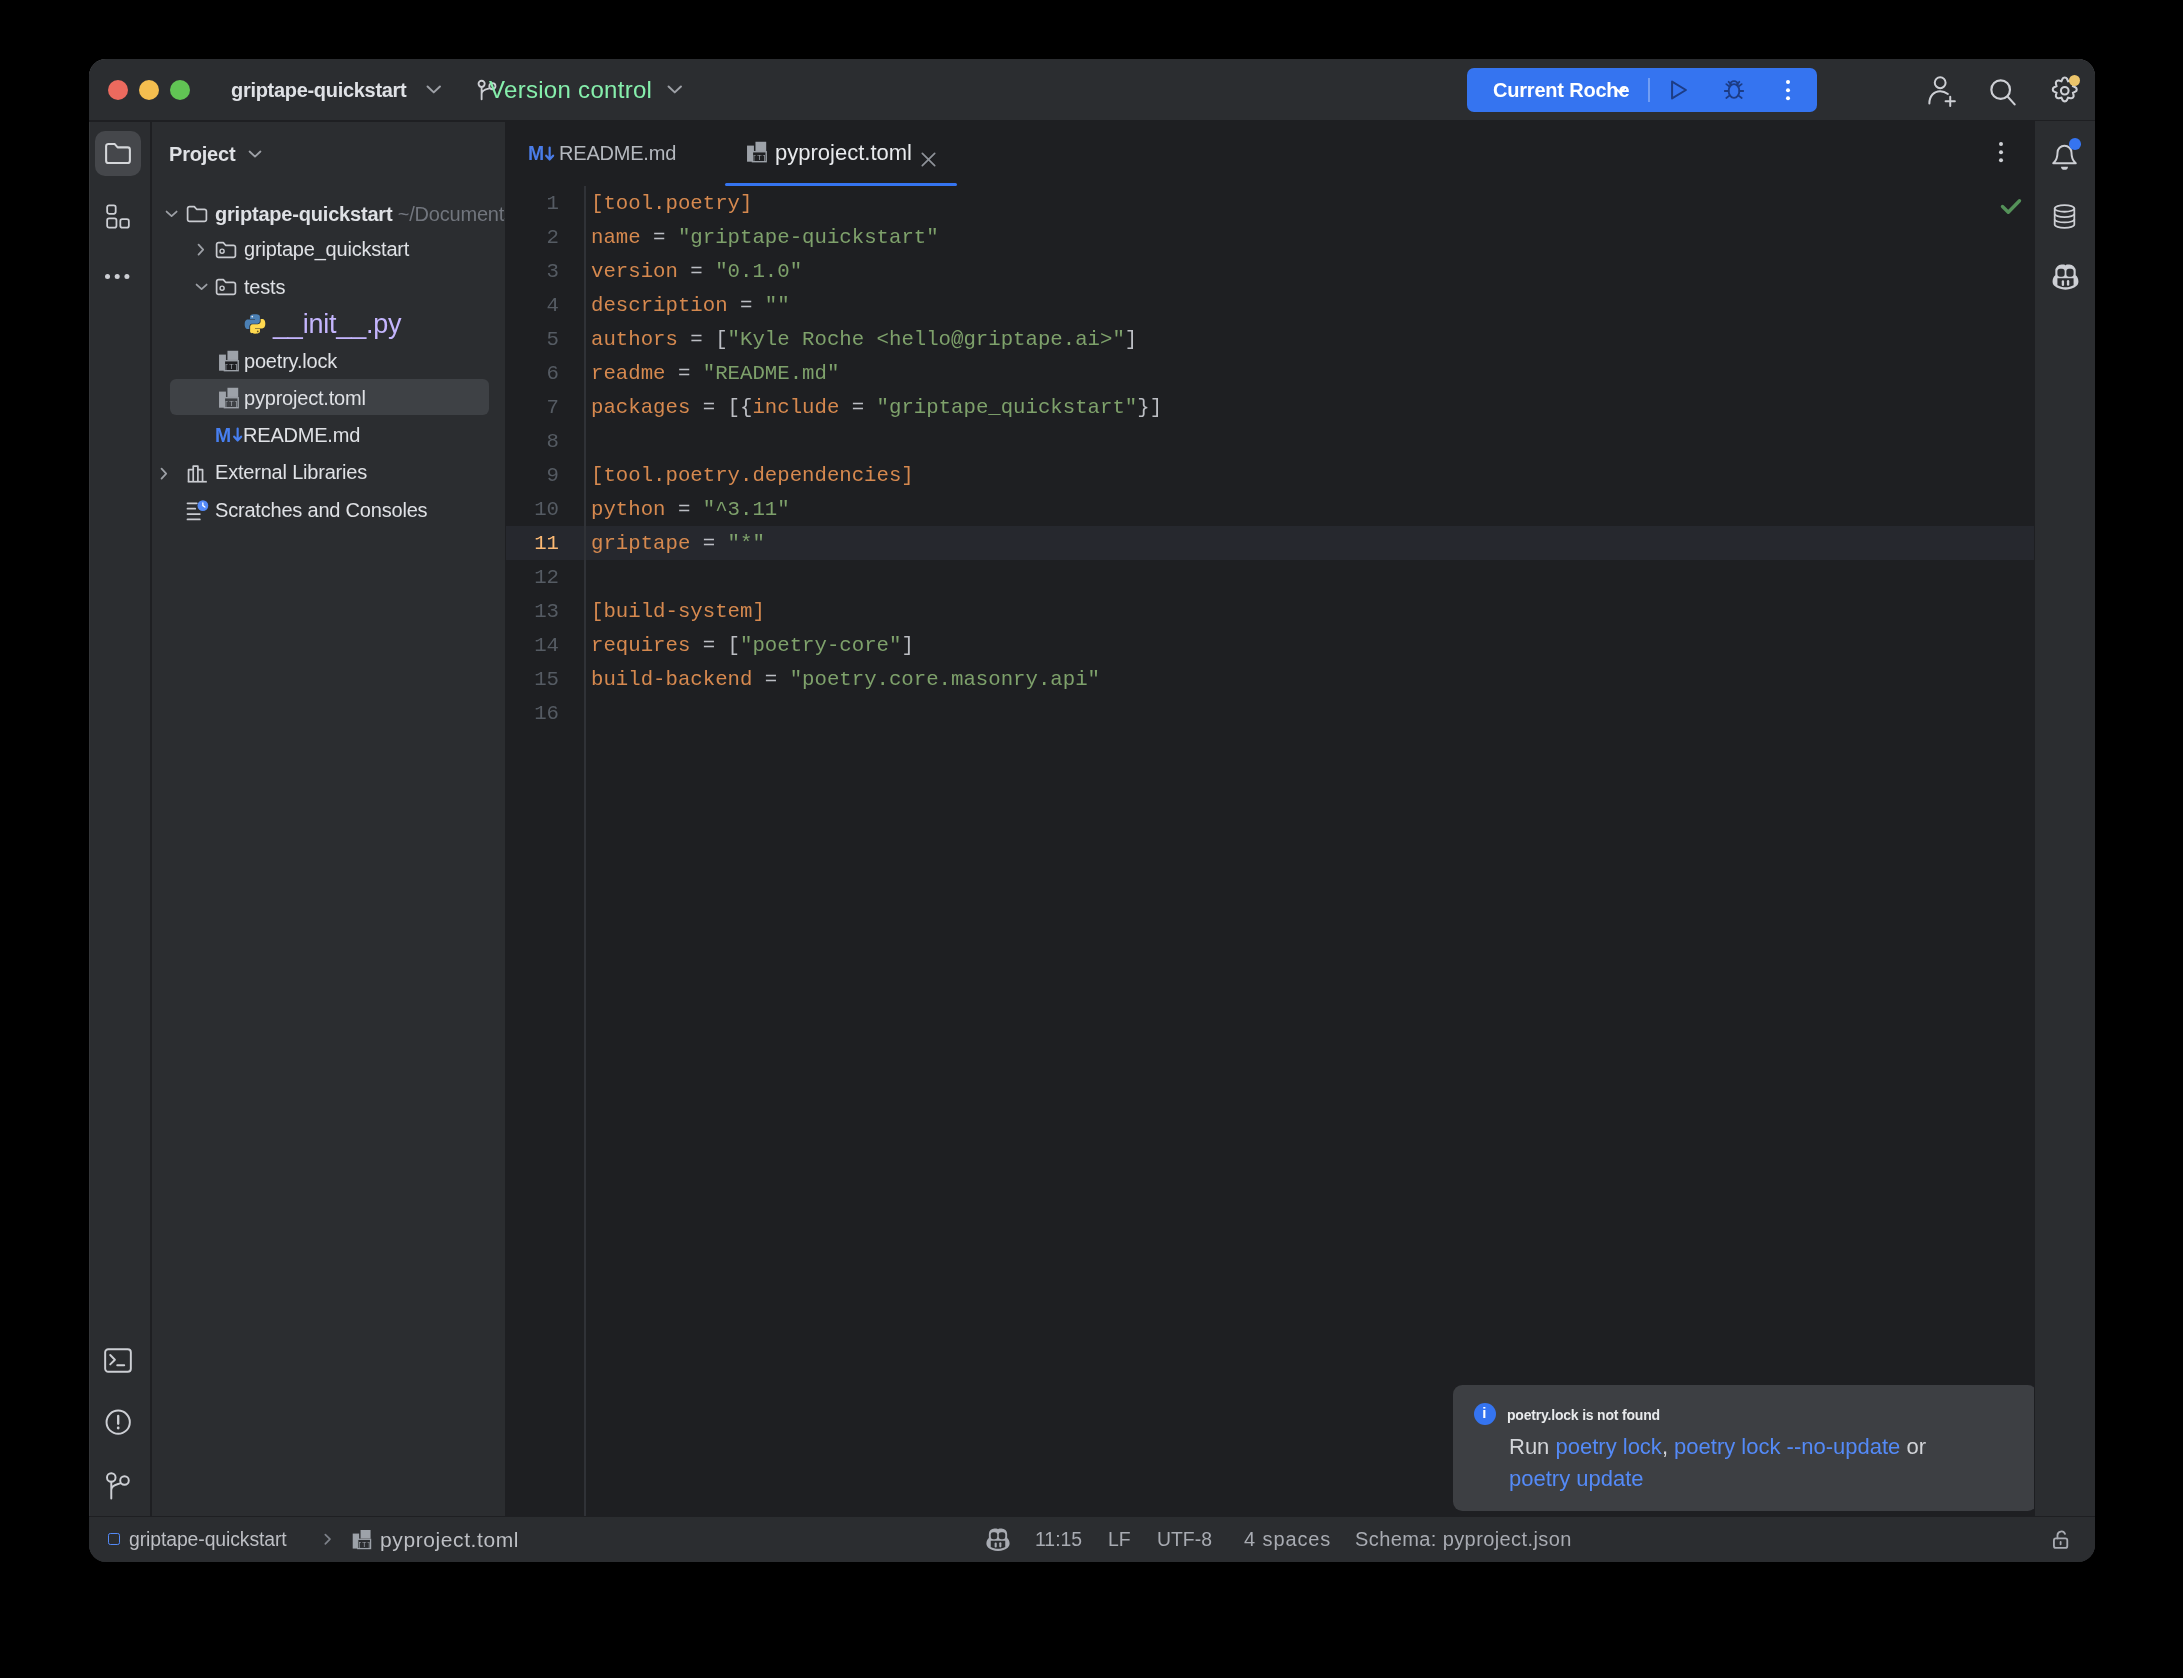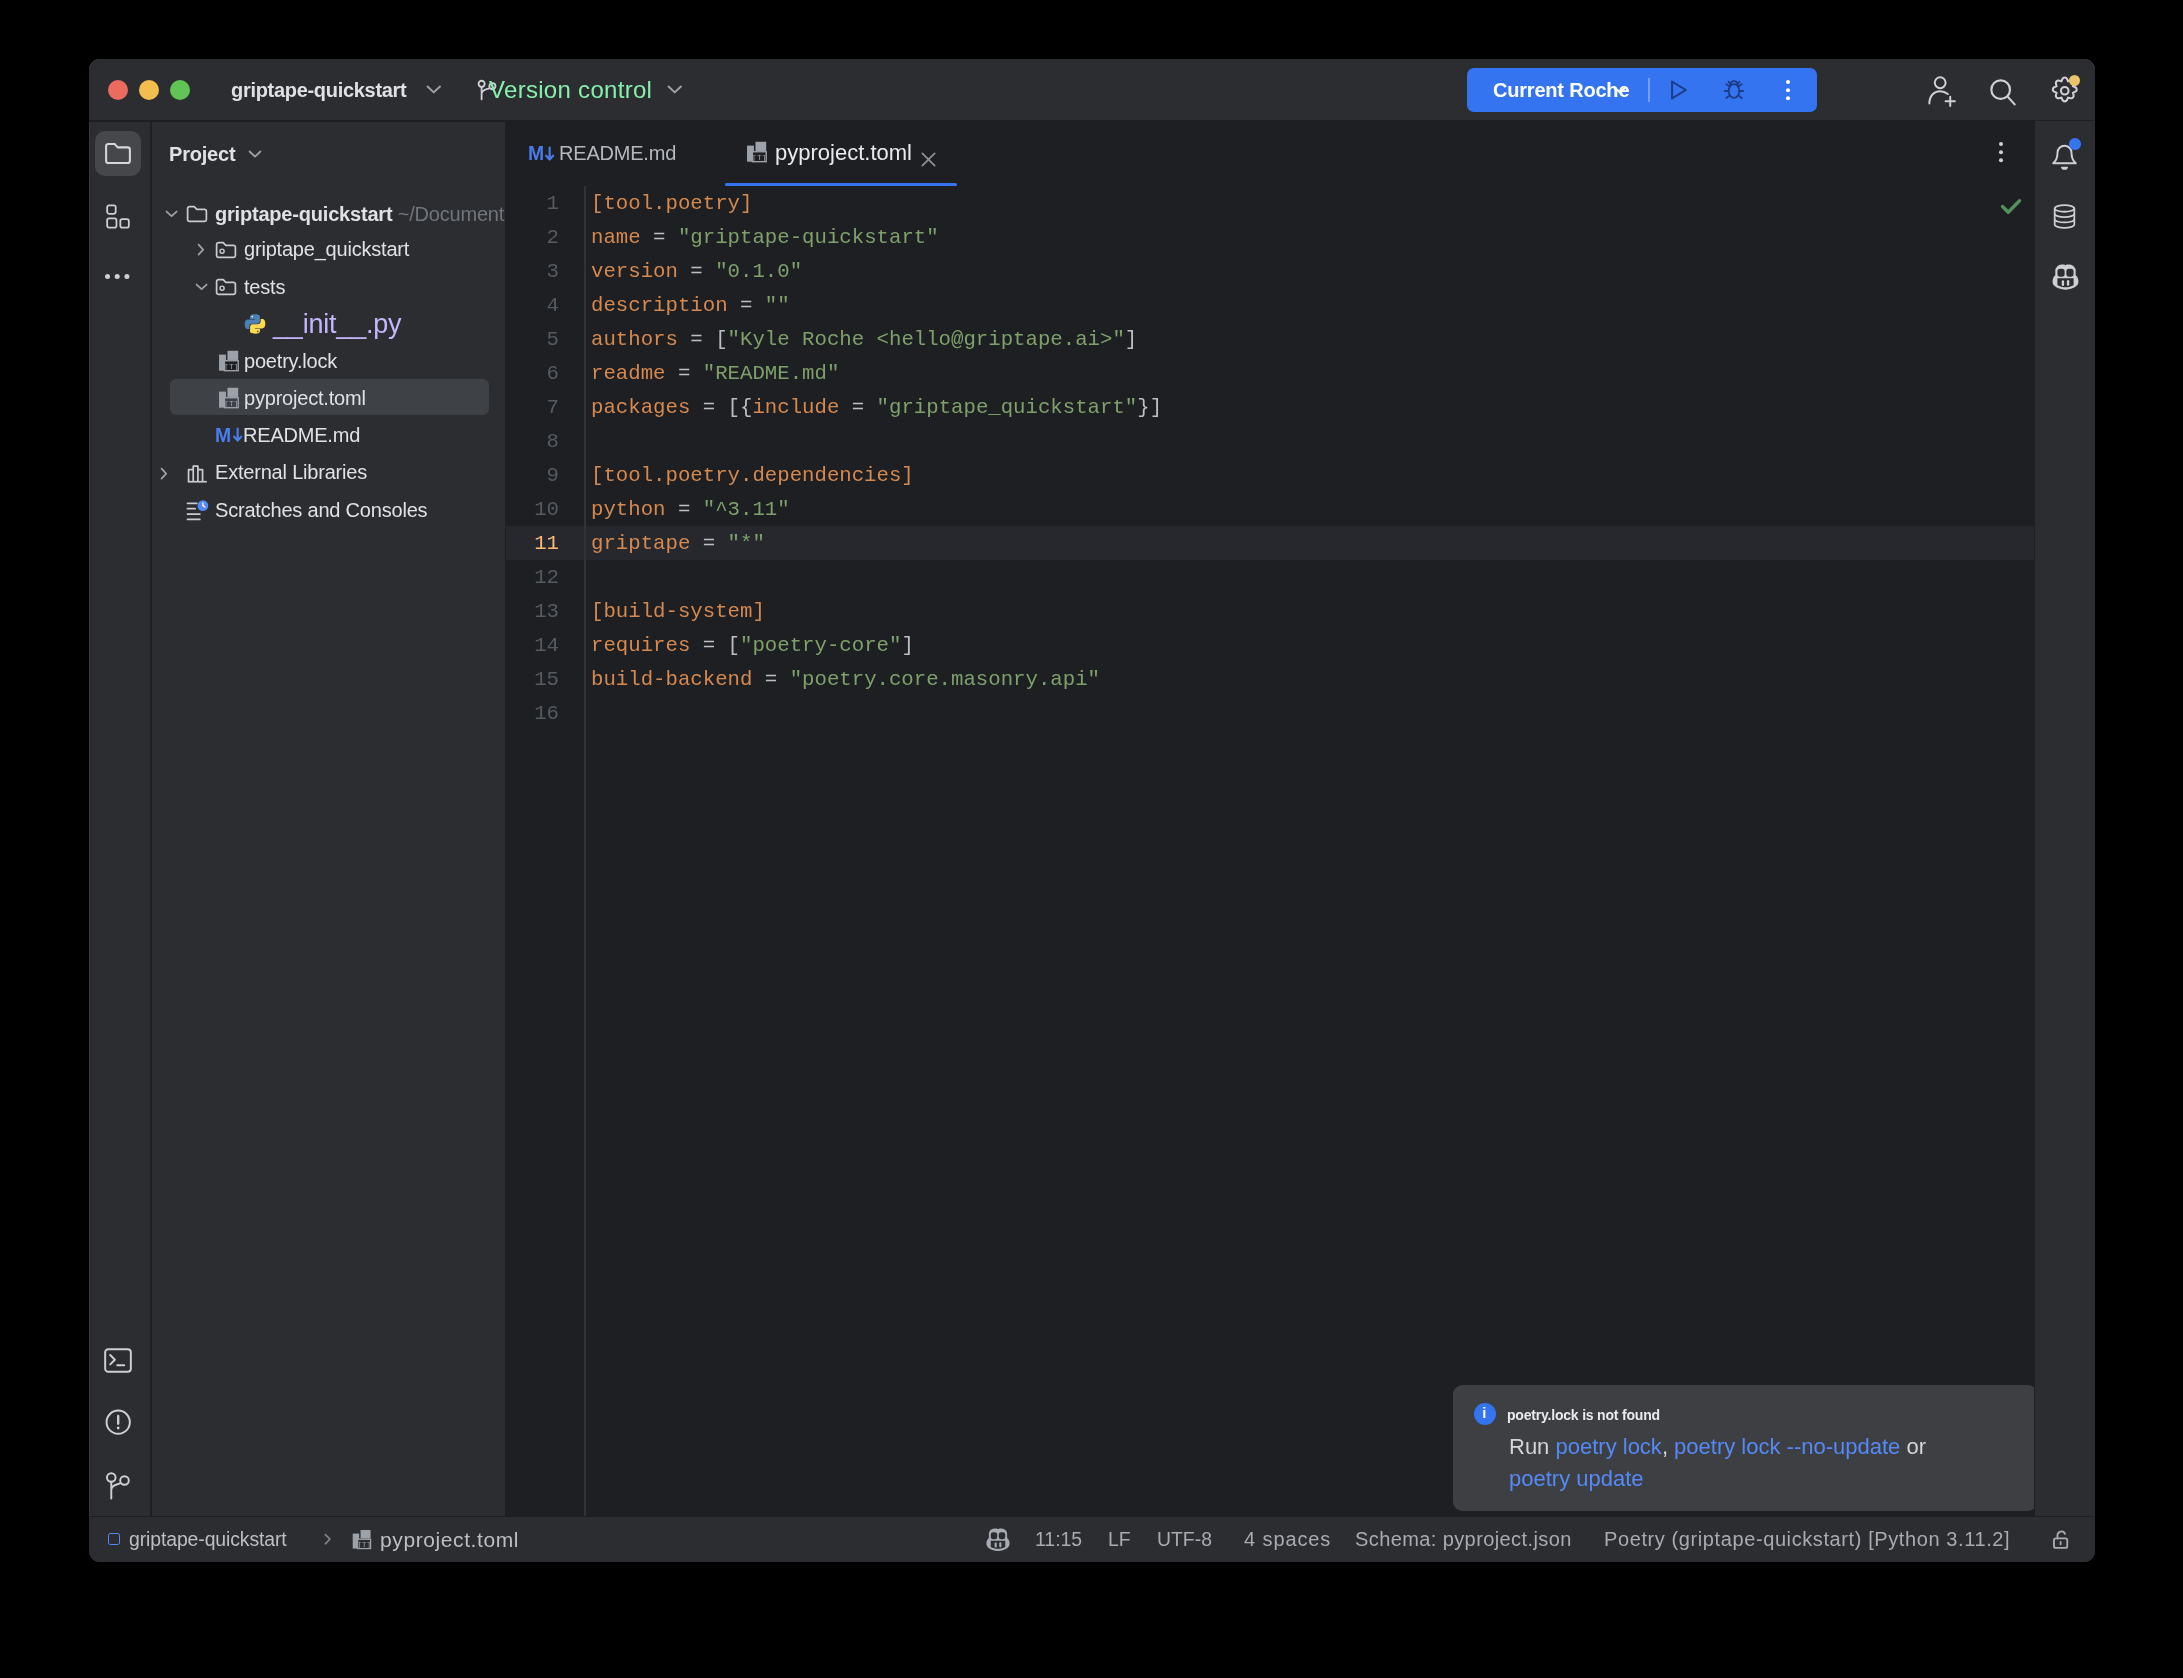--- a/index.html
+++ b/index.html
@@ -1,18 +1,18 @@
 <!DOCTYPE html>
 <html style="font-size:12.4px"><head>
 <meta charset="utf-8">
 <style>
 html,body{margin:0;padding:0;}
 body{width:2183px;height:1678px;background:#000;font-family:"Liberation Sans",sans-serif;overflow:hidden;position:relative;}
 .a{position:absolute;}
-#win{position:absolute;left:89px;top:59px;width:2006px;height:1503px;background:#2B2D30;border-radius:11px;overflow:hidden;box-shadow:inset 0 1.6px 0 rgba(255,255,255,.24),inset 0.8px 0 0 rgba(255,255,255,.06),inset -0.8px 0 0 rgba(255,255,255,.06);}
+#win{position:absolute;left:89px;top:59px;width:2006px;height:1503px;background:#2B2D30;border-radius:17px;overflow:hidden;box-shadow:inset 0 1.6px 0 rgba(255,255,255,.24),inset 0.8px 0 0 rgba(255,255,255,.06),inset -0.8px 0 0 rgba(255,255,255,.06);}
 .txt{position:absolute;white-space:pre;}
 svg{position:absolute;overflow:visible;}
 .o{color:#D6894F;}
 .g{color:#7EA16B;}
 </style>
 </head>
 <body>
 <div id="win">
 
   <div class="a" id="titlebar" style="left:0;top:0;width:2006px;height:61px;background:#2B2D30;"></div>
@@ -307,21 +307,20 @@
       <rect x="19.6" y="7.3" width="9.2" height="10.2" rx="3.4" fill="#2B2D30"></rect>
       <path d="M8.2 19.5 h20.6 v8.8 c-2.9 1.6-6.5 2.6-10.3 2.6 s-7.4-1-10.3-2.6 z" fill="#2B2D30"></path>
       <rect x="13.7" y="22" width="3" height="7.3" rx="1.5" fill="#A8ABB2"></rect>
       <rect x="20.3" y="21.7" width="3" height="7.3" rx="1.5" fill="#A8ABB2"></rect>
     </svg>
     <div class="txt" style="left:946px;top:0;height:45px;line-height:45px;font-size:19.4px;">11:15</div>
     <div class="txt" style="left:1019px;top:0;height:45px;line-height:45px;font-size:19.4px;">LF</div>
     <div class="txt" style="left:1068px;top:0;height:45px;line-height:45px;font-size:19.4px;">UTF-8</div>
     <div class="txt" style="left:1155px;top:0;height:45px;line-height:45px;letter-spacing:0.9px;">4 spaces</div>
     <div class="txt" style="left:1266px;top:0;height:45px;line-height:45px;letter-spacing:0.4px;">Schema: pyproject.json</div>
-    <div class="txt" style="left:1515px;top:0;height:45px;line-height:45px;letter-spacing:0.6px;">Poetry (griptape-quickstart) [Python 3.11.2]</div>
     <svg class="a" style="left:1961px;top:11.7px;" width="22" height="22" viewBox="0 0 28 28">
       <rect x="5" y="12" width="17" height="12" rx="2.5" fill="none" stroke="#A8ABB2" stroke-width="2.3"></rect>
       <path d="M9.5 12 V8 a5 5 0 0 1 9.6-1.8" fill="none" stroke="#A8ABB2" stroke-width="2.3" stroke-linecap="round"></path>
       <path d="M13.5 16.5 v3" stroke="#A8ABB2" stroke-width="2.3" stroke-linecap="round"></path>
     </svg>
   </div>
 </div>
 
 
 </body></html>

